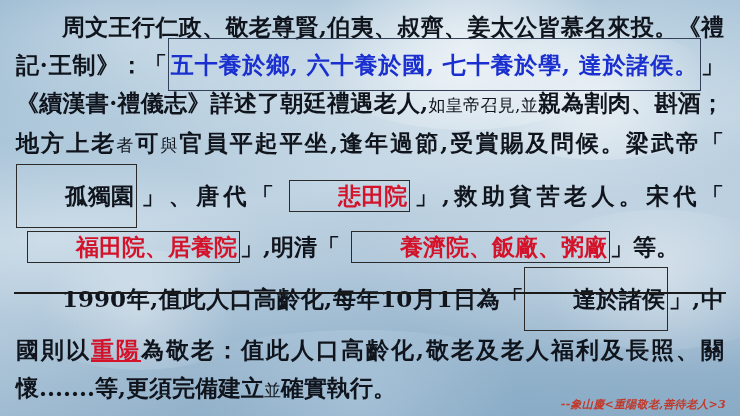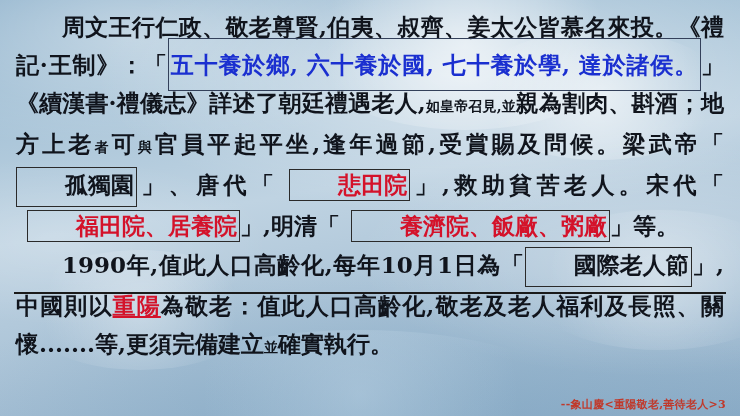--- a/index.html
+++ b/index.html
@@ -48,31 +48,30 @@
     line-height: 38px;
     color: #10141c;
     font-weight: 700;
     text-align: justify;
     text-justify: inter-character;
     letter-spacing: 0px;
   }
   .para { margin: 0; text-indent: 2em; }
   .para + .para { margin-top: 1px; }
 
-  .small { font-size: 14px; font-weight: 700; }
+  .small { font-size: 17px; font-weight: 400; }
 
   .red    { color: #d4122a; text-decoration: underline; }
   .blue   { color: #1a2fd0; }
 
   .boxed {
     border: 1.5px solid #2a2a2a;
-    padding: 4px 2px;
+    padding: 16px 2px;
     display: inline-block;
     line-height: 30px;
-    font-family: Liberation Mono, monospace;
   }
   .boxed-red {
     border: 1.5px solid #2a2a2a;
     padding: 0 2px;
     display: inline-block;
     line-height: 30px;
     color: #d4122a;
     margin-left: 11px;
   }
   .quote-block {
@@ -91,39 +90,40 @@
   }
 
   .credit {
     position: absolute;
     right: 14px;
     bottom: 4px;
     font-size: 11px;
     color: #c0392b;
     font-weight: 700;
     letter-spacing: 0.3px;
+    font-style: italic;
   }
   .credit .pagenum { color: #c0392b; }
 </style>
 </head>
 <body>
 
 <div class="slide">
 
   <div class="cloud c1"></div>
   <div class="cloud c2"></div>
   <div class="cloud c3"></div>
   <div class="cloud c4"></div>
   <div class="cloud c5"></div>
 
   <div class="body-text">
 
     <p class="para"><span>周文王行仁政、敬老尊賢,伯夷、叔齊、姜太公皆慕名來投。《禮記·王制》：「</span><span class="blue quote-block">五十養於鄉, 六十養於國, 七十養於學, 達於諸侯。</span><span>」《續漢書·禮儀志》詳述了朝廷禮遇老人,</span><span class="small">如皇帝召見,</span><span class="small">並</span><span>親為割肉、斟酒；地方上老</span><span class="small">者</span><span>可</span><span class="small">與</span><span>官員平起平坐,逢年過節,受賞賜及問候。梁武帝「</span><span class="boxed">孤獨園</span><span>」、唐代「</span><span class="boxed-red">悲田院</span><span>」,救助貧苦老人。宋代「</span><span class="boxed-red">福田院、居養院</span><span>」,明清「</span><span class="boxed-red">養濟院、飯廠、粥廠</span><span>」等。</span></p>
 
-    <p class="para"><span>1990年,值此人口高齡化,每年10月1日為「</span><span class="boxed">國際老人節</span><span>」,中國則以</span><span class="red">重陽</span><span>為敬老：值此人口高齡化,敬老及老人福利及長照、關懷.......等,更須完備建立</span><span class="small">並</span><span>確實執行。</span></p>
+    <p class="para"><span>1990年,值此人口高齡化,每年10月1日為「</span><span class="boxed">達於諸侯</span><span>」,中國則以</span><span class="red">重陽</span><span>為敬老：值此人口高齡化,敬老及老人福利及長照、關懷.......等,更須完備建立</span><span class="small">並</span><span>確實執行。</span></p>
 
   </div>
 
   <div class="underline-line"></div>
 
   <div class="credit"><span>--象山慶&lt;重陽敬老,善待老人&gt;</span><span class="pagenum">3</span></div>
 
 </div>
 
 </body></html>

